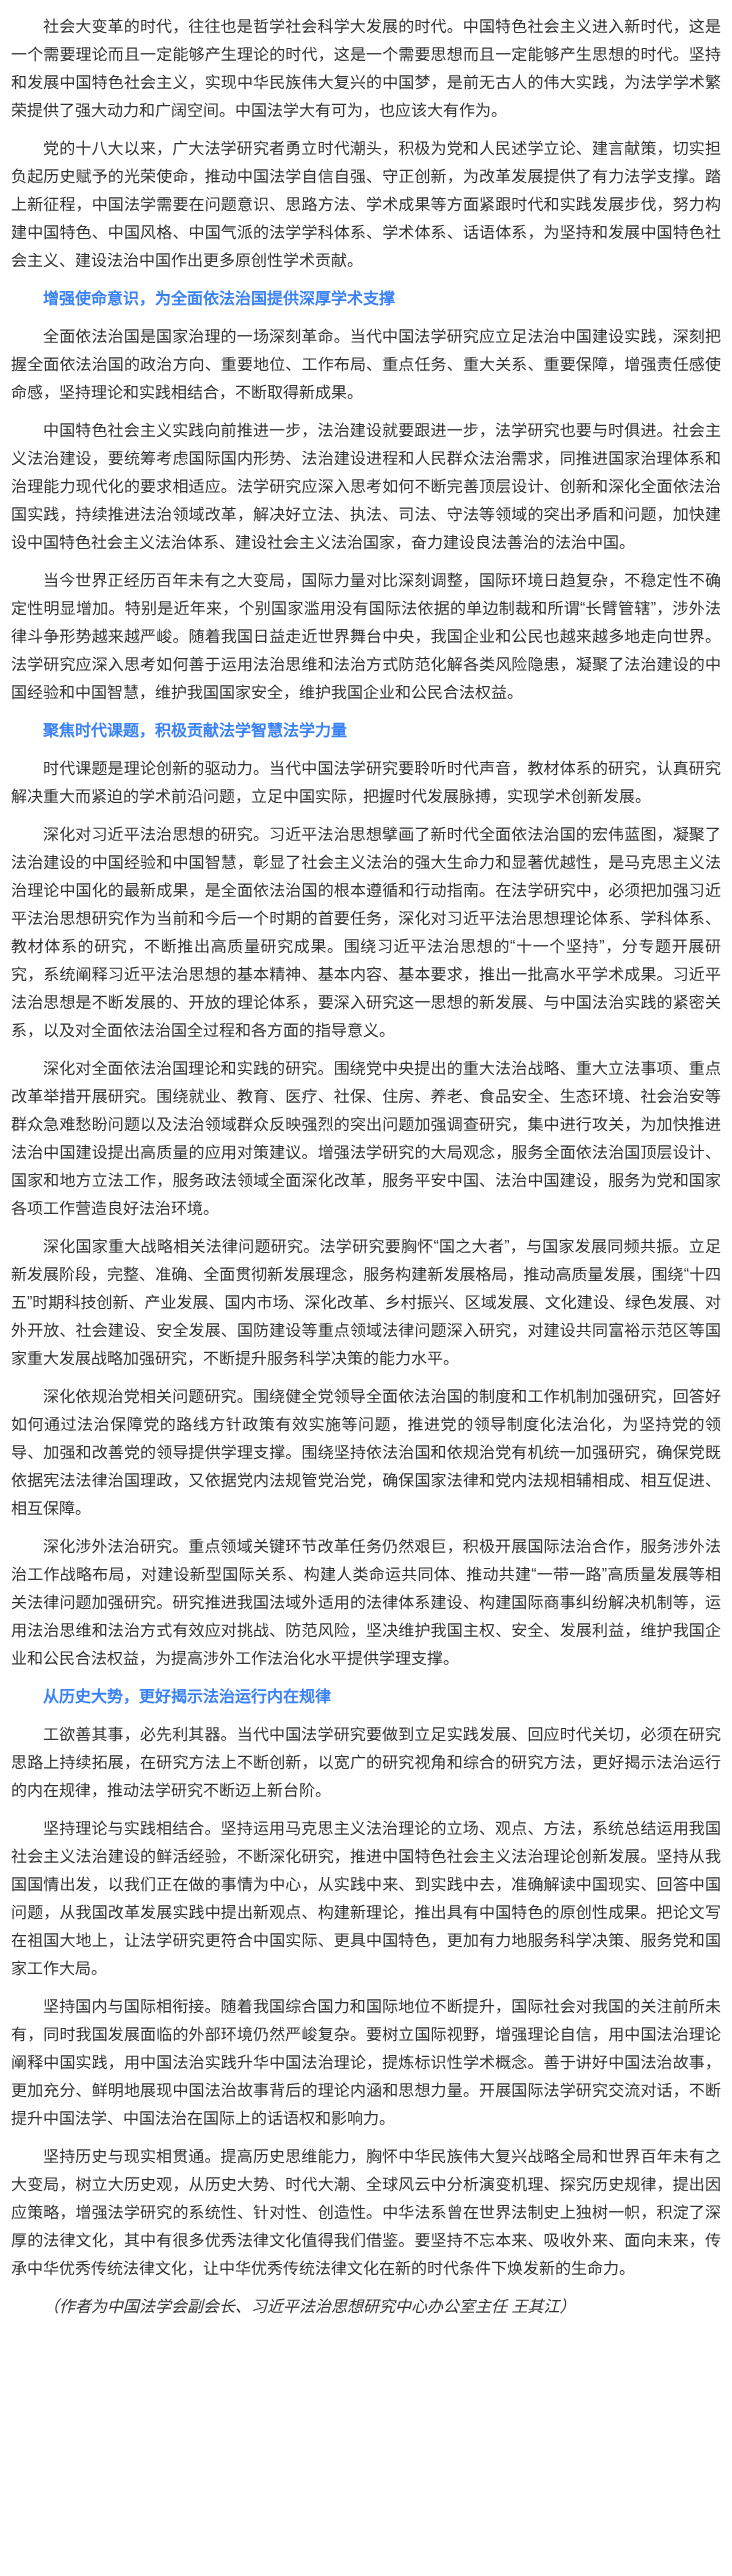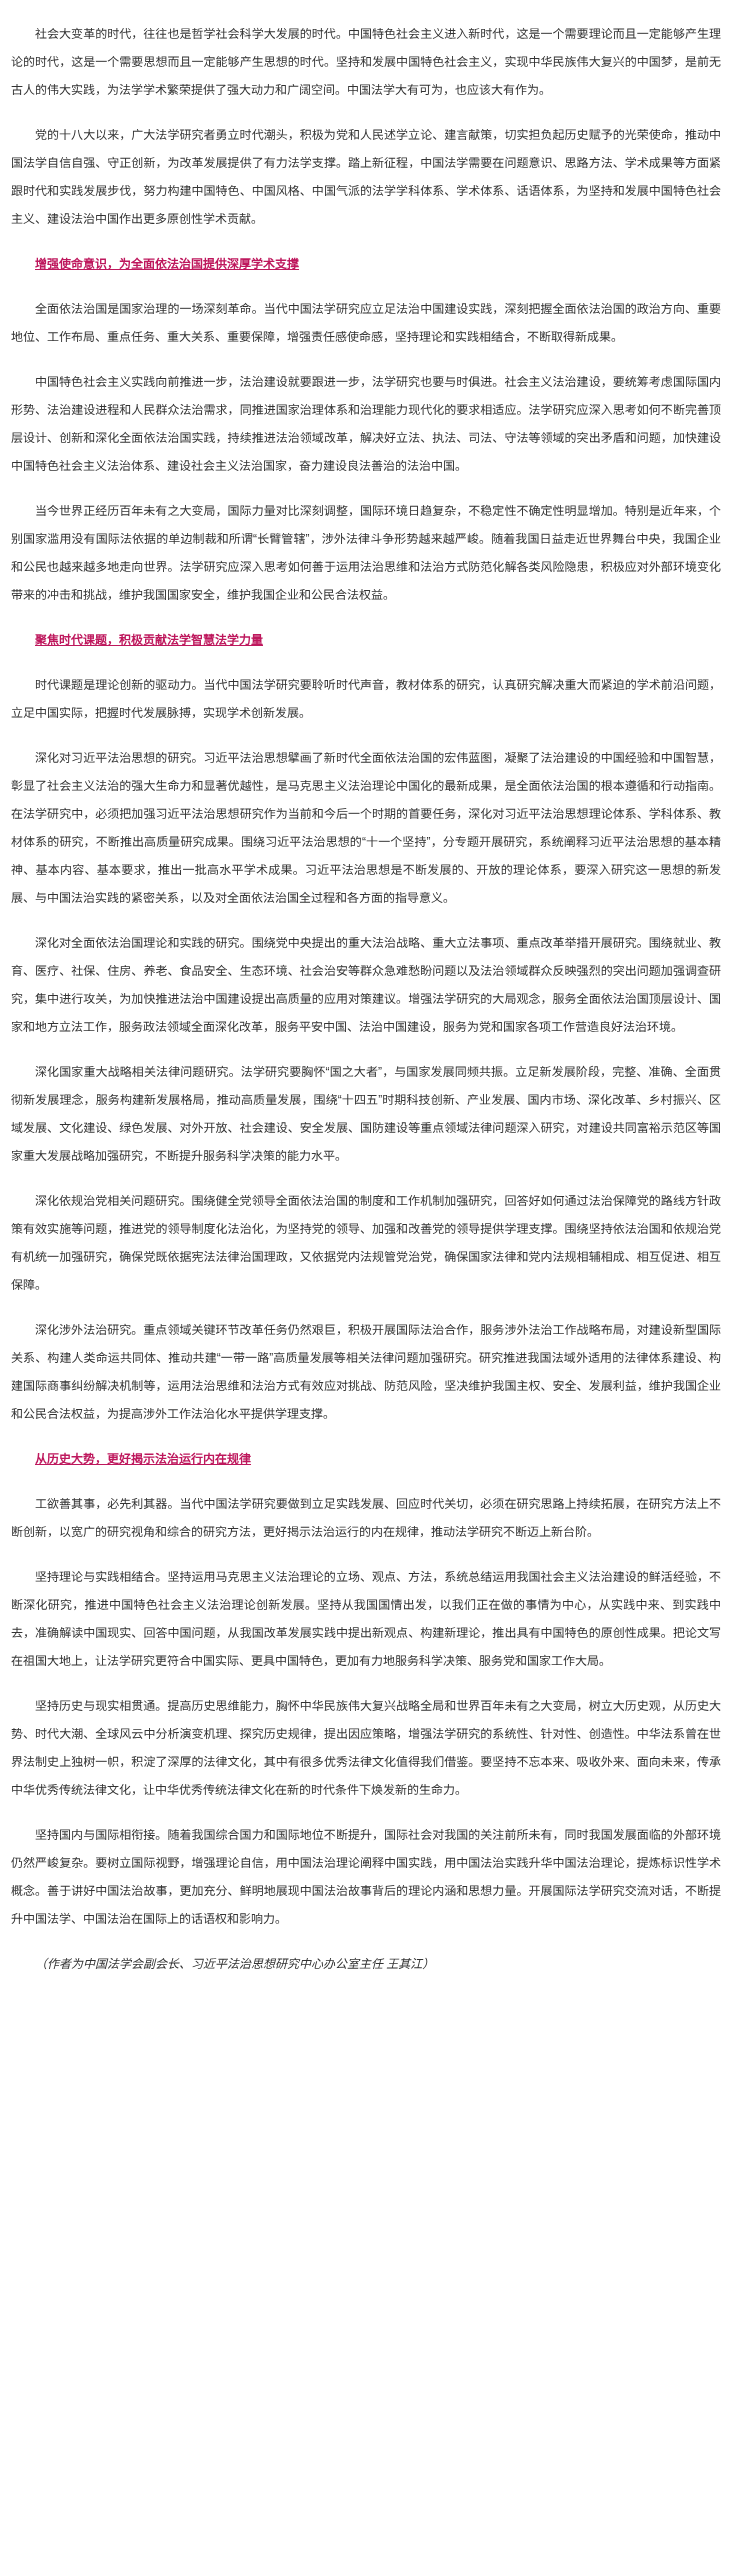--- a/index.html
+++ b/index.html
@@ -10,59 +10,58 @@
   body {
     width: 732px;
     font-family: "Liberation Sans", "DejaVu Sans", sans-serif;
   }
   main.article {
     padding: 3.3px 11px 25px 11px;
     box-sizing: border-box;
   }
   .article p,
   .article h2 {
-    font-size: 12px;
+    font-size: 16px;
     line-height: 28px;
-    margin: 17px 0;
+    margin: 10px 0;
     text-indent: 2em;
     text-align: justify;
     word-break: break-all;
   }
   .article p.body-para {
     color: #333333;
     font-weight: normal;
   }
   .article h2.section-heading {
-    color: #be185d;
+    color: #3b82f6;
     font-weight: bold;
-    text-decoration: underline;
   }
   .article p.author-line {
     color: #333333;
     font-weight: normal;
     font-style: italic;
   }
 </style>
 </head>
 <body>
 
 <main class="article">
     <p class="body-para">社会大变革的时代，往往也是哲学社会科学大发展的时代。中国特色社会主义进入新时代，这是一个需要理论而且一定能够产生理论的时代，这是一个需要思想而且一定能够产生思想的时代。坚持和发展中国特色社会主义，实现中华民族伟大复兴的中国梦，是前无古人的伟大实践，为法学学术繁荣提供了强大动力和广阔空间。中国法学大有可为，也应该大有作为。</p>
     <p class="body-para">党的十八大以来，广大法学研究者勇立时代潮头，积极为党和人民述学立论、建言献策，切实担负起历史赋予的光荣使命，推动中国法学自信自强、守正创新，为改革发展提供了有力法学支撑。踏上新征程，中国法学需要在问题意识、思路方法、学术成果等方面紧跟时代和实践发展步伐，努力构建中国特色、中国风格、中国气派的法学学科体系、学术体系、话语体系，为坚持和发展中国特色社会主义、建设法治中国作出更多原创性学术贡献。</p>
     <h2 class="section-heading">增强使命意识，为全面依法治国提供深厚学术支撑</h2>
     <p class="body-para">全面依法治国是国家治理的一场深刻革命。当代中国法学研究应立足法治中国建设实践，深刻把握全面依法治国的政治方向、重要地位、工作布局、重点任务、重大关系、重要保障，增强责任感使命感，坚持理论和实践相结合，不断取得新成果。</p>
     <p class="body-para">中国特色社会主义实践向前推进一步，法治建设就要跟进一步，法学研究也要与时俱进。社会主义法治建设，要统筹考虑国际国内形势、法治建设进程和人民群众法治需求，同推进国家治理体系和治理能力现代化的要求相适应。法学研究应深入思考如何不断完善顶层设计、创新和深化全面依法治国实践，持续推进法治领域改革，解决好立法、执法、司法、守法等领域的突出矛盾和问题，加快建设中国特色社会主义法治体系、建设社会主义法治国家，奋力建设良法善治的法治中国。</p>
-    <p class="body-para">当今世界正经历百年未有之大变局，国际力量对比深刻调整，国际环境日趋复杂，不稳定性不确定性明显增加。特别是近年来，个别国家滥用没有国际法依据的单边制裁和所谓“长臂管辖”，涉外法律斗争形势越来越严峻。随着我国日益走近世界舞台中央，我国企业和公民也越来越多地走向世界。法学研究应深入思考如何善于运用法治思维和法治方式防范化解各类风险隐患，积极应对外部环境变化带来的冲击和挑战，维护我国国家安全，维护我国企业和公民合法权益。</p>
+    <p class="body-para">当今世界正经历百年未有之大变局，国际力量对比深刻调整，国际环境日趋复杂，不稳定性不确定性明显增加。特别是近年来，个别国家滥用没有国际法依据的单边制裁和所谓“长臂管辖”，涉外法律斗争形势越来越严峻。随着我国日益走近世界舞台中央，我国企业和公民也越来越多地走向世界。法学研究应深入思考如何善于运用法治思维和法治方式防范化解各类风险隐患，凝聚了法治建设的中国经验和中国智慧，维护我国国家安全，维护我国企业和公民合法权益。</p>
     <h2 class="section-heading">聚焦时代课题，积极贡献法学智慧法学力量</h2>
     <p class="body-para">时代课题是理论创新的驱动力。当代中国法学研究要聆听时代声音，教材体系的研究，认真研究解决重大而紧迫的学术前沿问题，立足中国实际，把握时代发展脉搏，实现学术创新发展。</p>
     <p class="body-para">深化对习近平法治思想的研究。习近平法治思想擘画了新时代全面依法治国的宏伟蓝图，凝聚了法治建设的中国经验和中国智慧，彰显了社会主义法治的强大生命力和显著优越性，是马克思主义法治理论中国化的最新成果，是全面依法治国的根本遵循和行动指南。在法学研究中，必须把加强习近平法治思想研究作为当前和今后一个时期的首要任务，深化对习近平法治思想理论体系、学科体系、教材体系的研究，不断推出高质量研究成果。围绕习近平法治思想的“十一个坚持”，分专题开展研究，系统阐释习近平法治思想的基本精神、基本内容、基本要求，推出一批高水平学术成果。习近平法治思想是不断发展的、开放的理论体系，要深入研究这一思想的新发展、与中国法治实践的紧密关系，以及对全面依法治国全过程和各方面的指导意义。</p>
     <p class="body-para">深化对全面依法治国理论和实践的研究。围绕党中央提出的重大法治战略、重大立法事项、重点改革举措开展研究。围绕就业、教育、医疗、社保、住房、养老、食品安全、生态环境、社会治安等群众急难愁盼问题以及法治领域群众反映强烈的突出问题加强调查研究，集中进行攻关，为加快推进法治中国建设提出高质量的应用对策建议。增强法学研究的大局观念，服务全面依法治国顶层设计、国家和地方立法工作，服务政法领域全面深化改革，服务平安中国、法治中国建设，服务为党和国家各项工作营造良好法治环境。</p>
     <p class="body-para">深化国家重大战略相关法律问题研究。法学研究要胸怀“国之大者”，与国家发展同频共振。立足新发展阶段，完整、准确、全面贯彻新发展理念，服务构建新发展格局，推动高质量发展，围绕“十四五”时期科技创新、产业发展、国内市场、深化改革、乡村振兴、区域发展、文化建设、绿色发展、对外开放、社会建设、安全发展、国防建设等重点领域法律问题深入研究，对建设共同富裕示范区等国家重大发展战略加强研究，不断提升服务科学决策的能力水平。</p>
     <p class="body-para">深化依规治党相关问题研究。围绕健全党领导全面依法治国的制度和工作机制加强研究，回答好如何通过法治保障党的路线方针政策有效实施等问题，推进党的领导制度化法治化，为坚持党的领导、加强和改善党的领导提供学理支撑。围绕坚持依法治国和依规治党有机统一加强研究，确保党既依据宪法法律治国理政，又依据党内法规管党治党，确保国家法律和党内法规相辅相成、相互促进、相互保障。</p>
     <p class="body-para">深化涉外法治研究。重点领域关键环节改革任务仍然艰巨，积极开展国际法治合作，服务涉外法治工作战略布局，对建设新型国际关系、构建人类命运共同体、推动共建“一带一路”高质量发展等相关法律问题加强研究。研究推进我国法域外适用的法律体系建设、构建国际商事纠纷解决机制等，运用法治思维和法治方式有效应对挑战、防范风险，坚决维护我国主权、安全、发展利益，维护我国企业和公民合法权益，为提高涉外工作法治化水平提供学理支撑。</p>
     <h2 class="section-heading">从历史大势，更好揭示法治运行内在规律</h2>
     <p class="body-para">工欲善其事，必先利其器。当代中国法学研究要做到立足实践发展、回应时代关切，必须在研究思路上持续拓展，在研究方法上不断创新，以宽广的研究视角和综合的研究方法，更好揭示法治运行的内在规律，推动法学研究不断迈上新台阶。</p>
     <p class="body-para">坚持理论与实践相结合。坚持运用马克思主义法治理论的立场、观点、方法，系统总结运用我国社会主义法治建设的鲜活经验，不断深化研究，推进中国特色社会主义法治理论创新发展。坚持从我国国情出发，以我们正在做的事情为中心，从实践中来、到实践中去，准确解读中国现实、回答中国问题，从我国改革发展实践中提出新观点、构建新理论，推出具有中国特色的原创性成果。把论文写在祖国大地上，让法学研究更符合中国实际、更具中国特色，更加有力地服务科学决策、服务党和国家工作大局。</p>
+    <p class="body-para">坚持国内与国际相衔接。随着我国综合国力和国际地位不断提升，国际社会对我国的关注前所未有，同时我国发展面临的外部环境仍然严峻复杂。要树立国际视野，增强理论自信，用中国法治理论阐释中国实践，用中国法治实践升华中国法治理论，提炼标识性学术概念。善于讲好中国法治故事，更加充分、鲜明地展现中国法治故事背后的理论内涵和思想力量。开展国际法学研究交流对话，不断提升中国法学、中国法治在国际上的话语权和影响力。</p>
     <p class="body-para">坚持历史与现实相贯通。提高历史思维能力，胸怀中华民族伟大复兴战略全局和世界百年未有之大变局，树立大历史观，从历史大势、时代大潮、全球风云中分析演变机理、探究历史规律，提出因应策略，增强法学研究的系统性、针对性、创造性。中华法系曾在世界法制史上独树一帜，积淀了深厚的法律文化，其中有很多优秀法律文化值得我们借鉴。要坚持不忘本来、吸收外来、面向未来，传承中华优秀传统法律文化，让中华优秀传统法律文化在新的时代条件下焕发新的生命力。</p>
-    <p class="body-para">坚持国内与国际相衔接。随着我国综合国力和国际地位不断提升，国际社会对我国的关注前所未有，同时我国发展面临的外部环境仍然严峻复杂。要树立国际视野，增强理论自信，用中国法治理论阐释中国实践，用中国法治实践升华中国法治理论，提炼标识性学术概念。善于讲好中国法治故事，更加充分、鲜明地展现中国法治故事背后的理论内涵和思想力量。开展国际法学研究交流对话，不断提升中国法学、中国法治在国际上的话语权和影响力。</p>
     <p class="author-line">（作者为中国法学会副会长、习近平法治思想研究中心办公室主任 王其江）</p>
   </main>
 
 
 </body></html>

